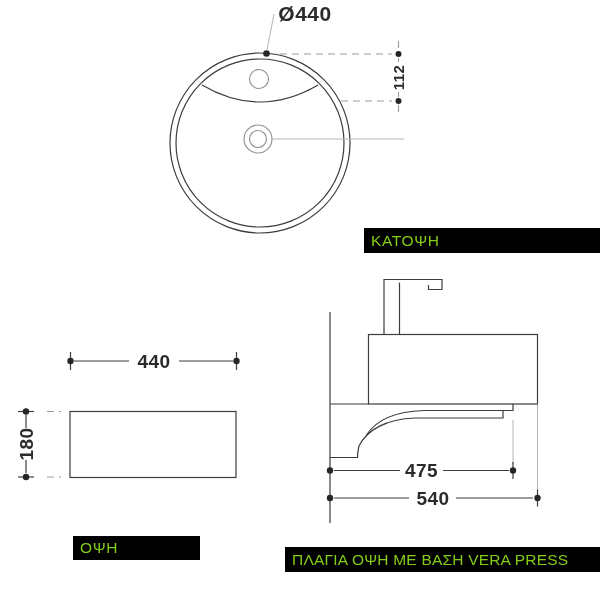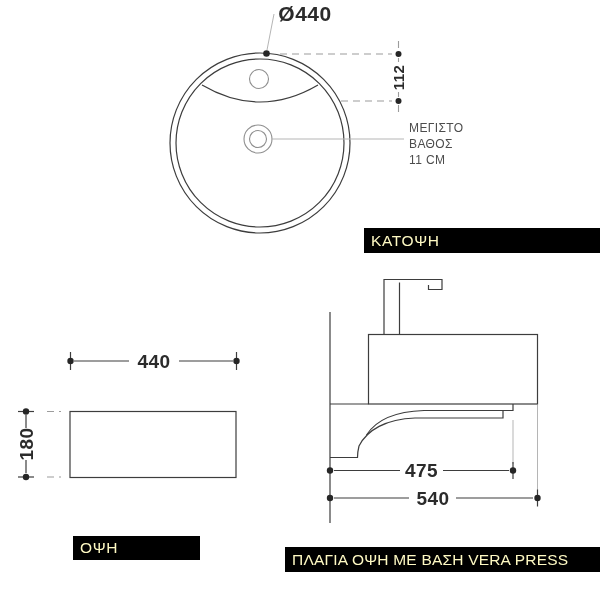--- a/index.html
+++ b/index.html
@@ -3,21 +3,21 @@
 <meta charset="utf-8">
 <style>
   html,body{margin:0;padding:0;background:#ffffff;}
   .stage{
     position:relative;width:600px;height:600px;background:#ffffff;overflow:hidden;
     font-family:"Liberation Sans",sans-serif;
     text-decoration:underline;
   }
   .stage svg{position:absolute;left:0;top:0;}
   .caption{
-    position:absolute;background:#000000;color:#fef9c3;
+    position:absolute;background:#000000;color:#84cc16;
     font-size:15.5px;font-weight:500;letter-spacing:.6px;
     display:flex;align-items:center;padding-left:7px;box-sizing:border-box;
     white-space:nowrap;
   }
   .caption-katopsi{left:364px;top:228px;width:236px;height:25px;}
   .caption-opsi{left:73px;top:536px;width:127px;height:24px;text-align:right;}
   .caption-plagia{left:285px;top:547px;width:323px;height:25px;letter-spacing:.2px;}
   .note{
     position:absolute;left:409px;top:120px;
     font-size:12px;line-height:16px;font-weight:500;
@@ -111,25 +111,20 @@
 
       <line x1="334" y1="498" x2="409" y2="498" class="ln"></line>
       <line x1="456" y1="498" x2="533" y2="498" class="ln"></line>
       <line x1="537.5" y1="489.5" x2="537.5" y2="506.5" class="ln"></line>
       <circle cx="330" cy="498" r="3.2" class="dot"></circle>
       <circle cx="537.5" cy="498" r="3.2" class="dot"></circle>
       <text x="433" y="504.5" text-anchor="middle" class="dim">540</text>
     </g>
   </svg>
 
-  <div class="note">
-    <div>ΜΕΓΙΣΤΟ</div>
-    <div>ΒΑΘΟΣ</div>
-    <div>11 CM</div>
-  </div>
 
   <div class="caption caption-katopsi">
     <span>ΚΑΤΟΨΗ</span>
   </div>
   <div class="caption caption-opsi">
     <span>ΟΨΗ</span>
   </div>
   <div class="caption caption-plagia">
     <span>ΠΛΑΓΙΑ ΟΨΗ ΜΕ ΒΑΣΗ VERA PRESS</span>
   </div>

